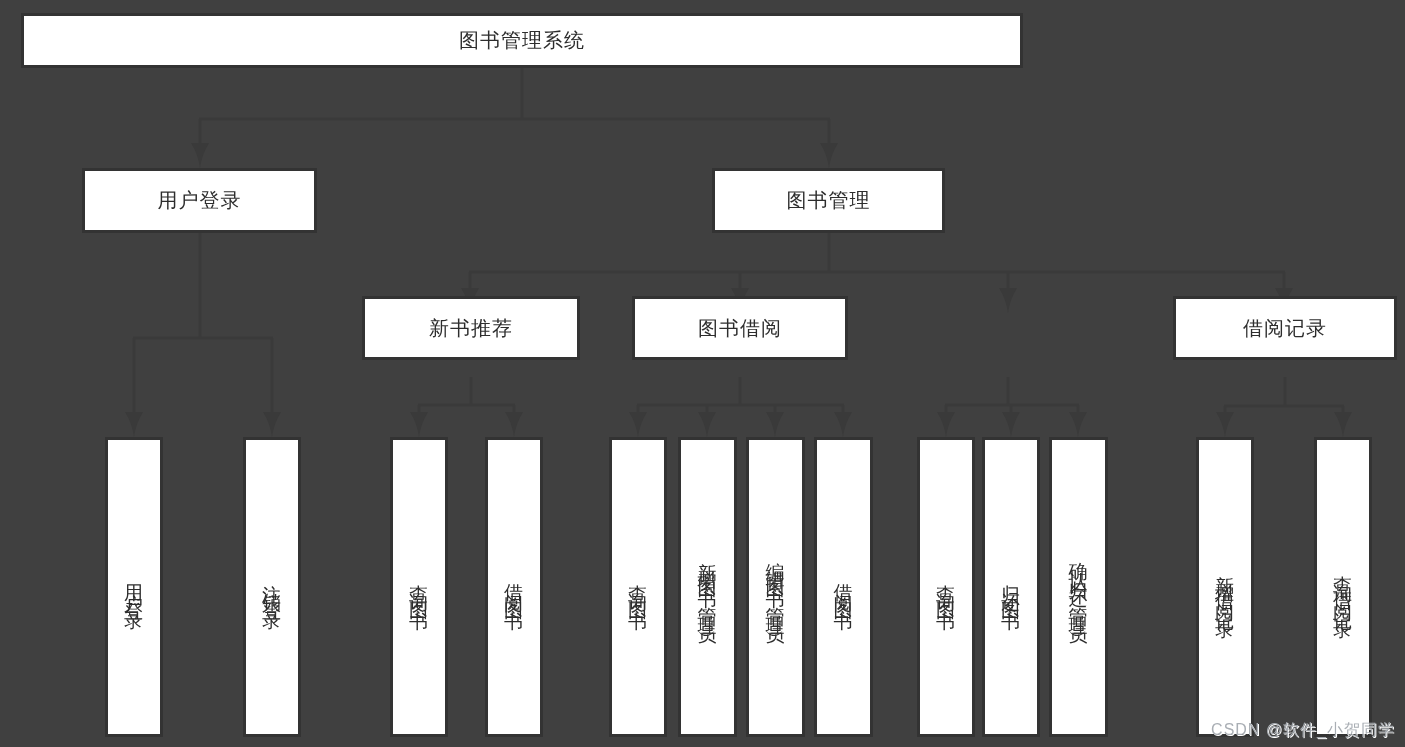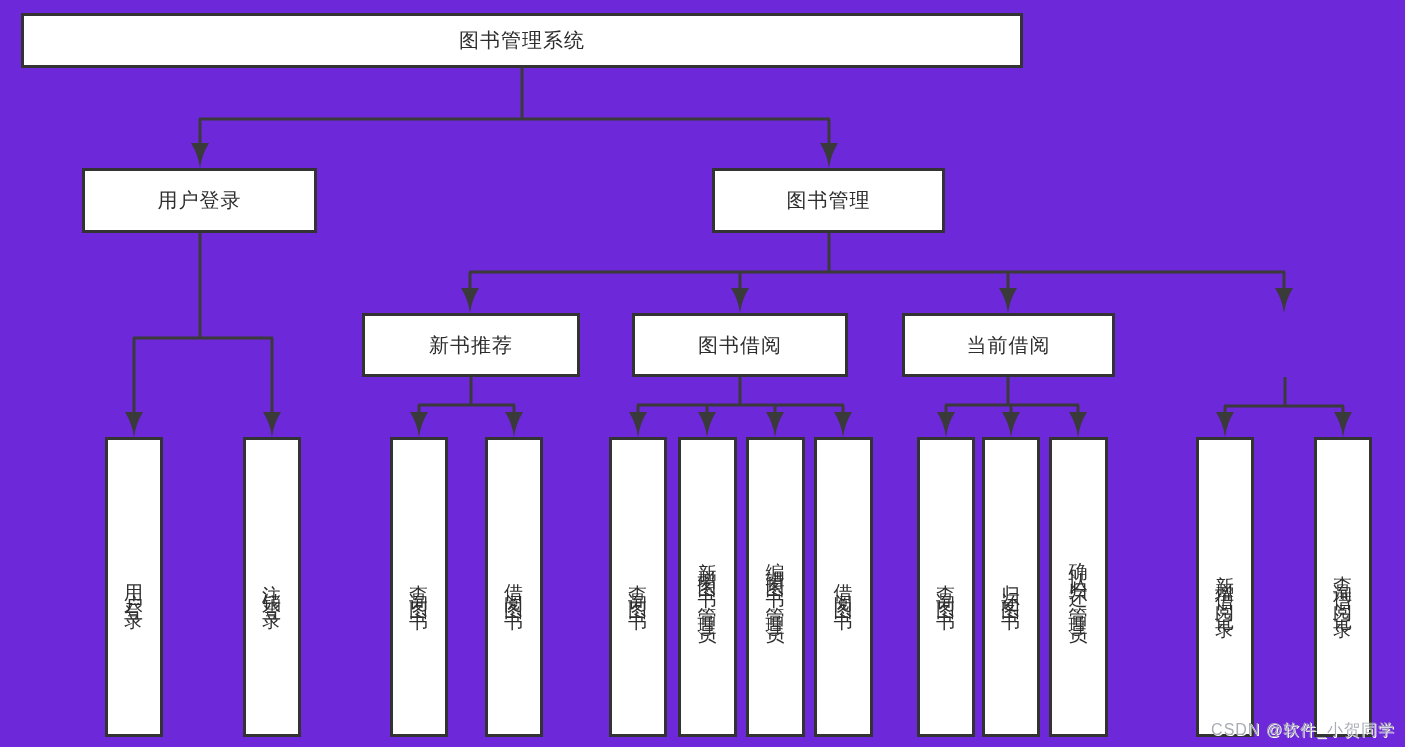--- a/index.html
+++ b/index.html
@@ -4,21 +4,21 @@
 <style>
   html, body {
     margin: 0;
     padding: 0;
     background: #ffffff;
   }
   #canvas {
     position: relative;
     width: 1405px;
     height: 747px;
-    background: #6d28d9;
+    background: #404040;
     overflow: hidden;
     font-family: "Liberation Sans", "DejaVu Sans", sans-serif;
     color: #2d2d2d;
   }
   #connectors {
     position: absolute;
     left: 0; top: 0;
     width: 1405px; height: 747px;
     z-index: 1;
   }
@@ -33,21 +33,21 @@
     z-index: 2;
   }
   .node .hlabel {
     font-size: 20px;
     letter-spacing: 1px;
     color: #2d2d2d;
     white-space: nowrap;
   }
   .root   { left: 21px;  top: 13px;  width: 1002px; height: 55px; }
   .lvl2   { top: 168px; height: 65px; }
-  .lvl3   { top: 313px; height: 64px; }
+  .lvl3   { top: 296px; height: 64px; }
   .leaf   { top: 437px; height: 300px; width: 58px; }
   .leaf .vtext {
     writing-mode: vertical-rl;
     text-orientation: mixed;
     font-size: 19px;
     letter-spacing: 9px;
     color: #2d2d2d;
     line-height: 1;
   }
   #watermark {
@@ -132,22 +132,22 @@
   <div class="node lvl2" style="left:712px;width:233px;">
     <span class="hlabel">图书管理</span>
   </div>
 
   <div class="node lvl3" style="left:362px;width:218px;">
     <span class="hlabel">新书推荐</span>
   </div>
   <div class="node lvl3" style="left:632px;width:216px;text-align:center;">
     <span class="hlabel">图书借阅</span>
   </div>
-  <div class="node lvl3" style="left:902px;width:213px;">
-    <span class="hlabel">当前借阅</span>
+  <div class="node lvl3" style="left:1173px;width:224px;">
+    <span class="hlabel">借阅记录</span>
   </div>
 
   <div class="node leaf" style="left:105px;">
     <span class="vtext">用户登录</span>
   </div>
   <div class="node leaf" style="left:243px;">
     <span class="vtext">注销登录</span>
   </div>
   <div class="node leaf" style="left:390px;">
     <span class="vtext">查询图书</span>

